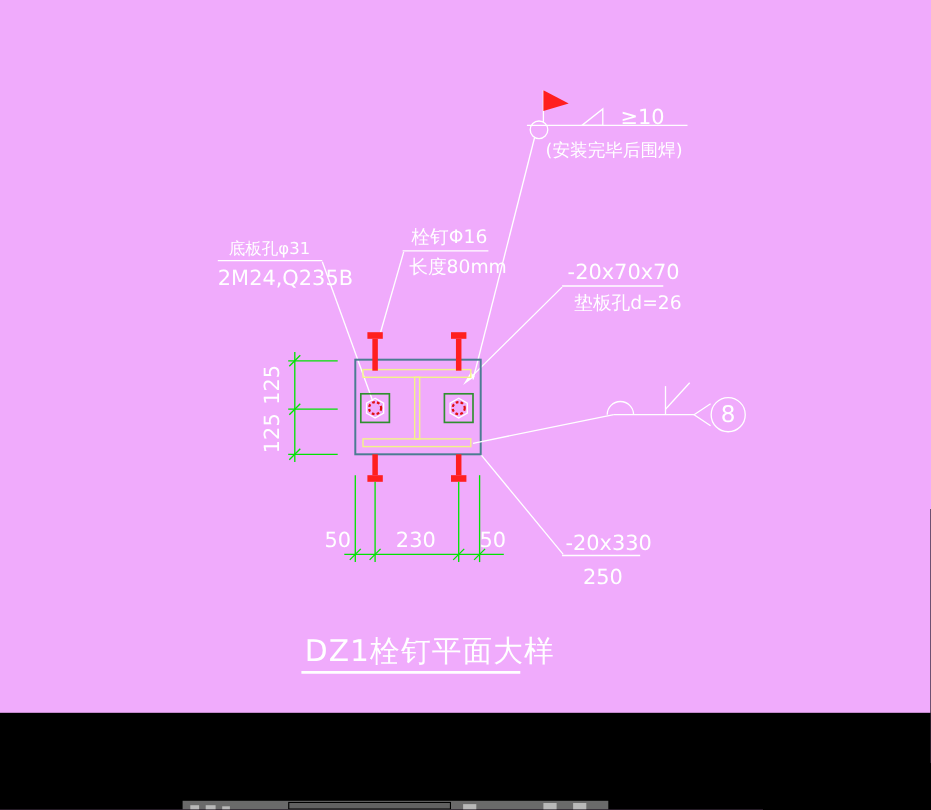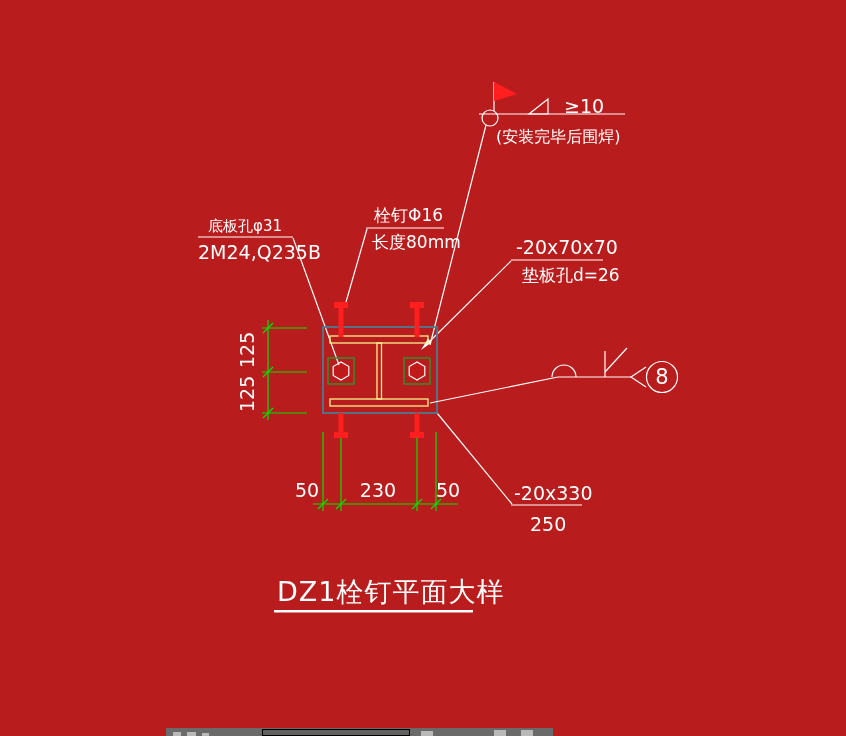--- a/index.html
+++ b/index.html
@@ -2,21 +2,21 @@
 <html><head>
 <meta charset="utf-8">
 <style>
   html,body{
     margin:0;padding:0;
     width:846px;height:736px;
     background:#000;
     overflow:hidden;
     font-family:"DejaVu Sans", sans-serif;
   }
-  .stage{position:relative;width:846px;height:736px;background:#b91c1c;}
+  .stage{position:relative;width:846px;height:648px;background:#f0abfc;}
   svg{position:absolute;left:0;top:0;}
   .cad-text{fill:#ffffff;font-family:"DejaVu Sans", sans-serif;}
   .wline{stroke:#ffffff;stroke-width:1.2;fill:none;}
   .yline{stroke:#f3f38a;stroke-width:1.3;fill:none;}
   .gline{stroke:#00e400;stroke-width:1.2;fill:none;}
   .sqline{stroke:#2f8f2f;stroke-width:1.5;fill:none;}
   .plateline{stroke:#4a7c92;stroke-width:1.8;fill:none;}
   .redfill{fill:#ff1f1f;stroke:none;}
   .redcirc{stroke:#e01010;stroke-width:2;fill:none;stroke-dasharray:2.5 2;}
   

